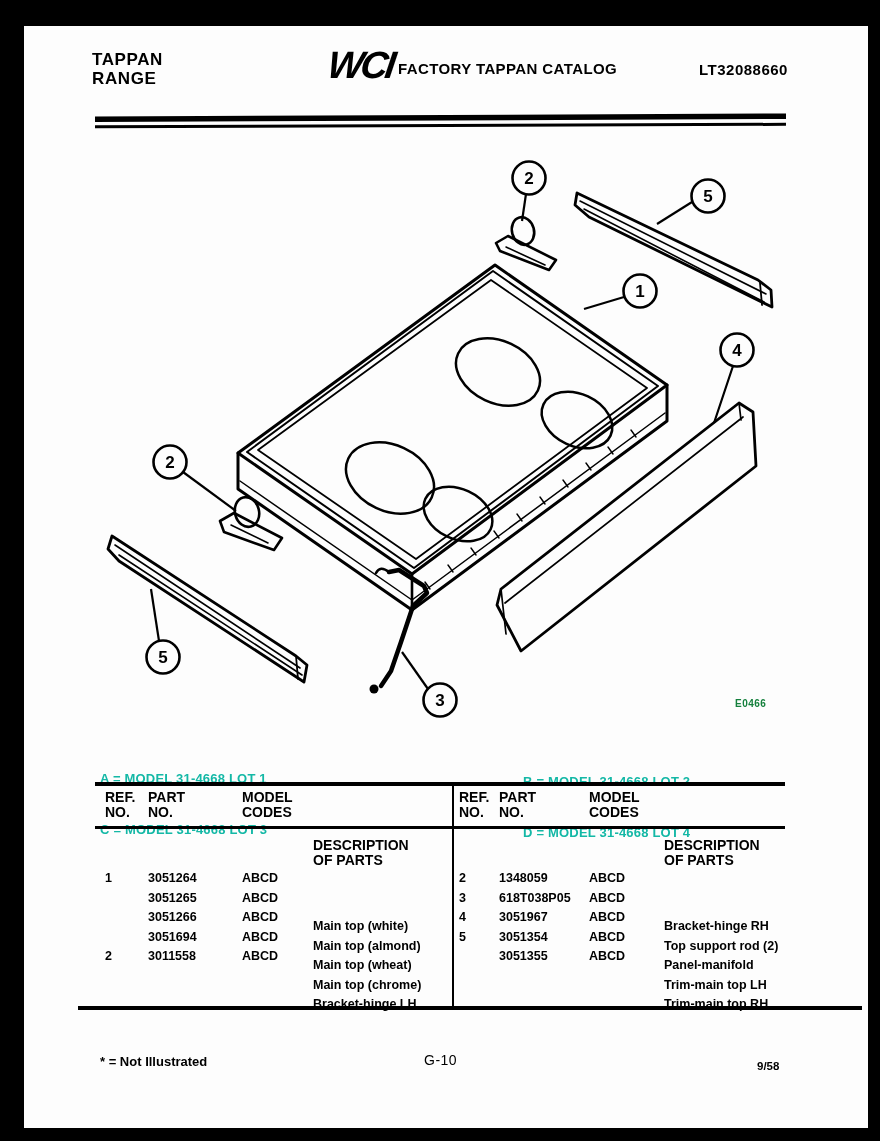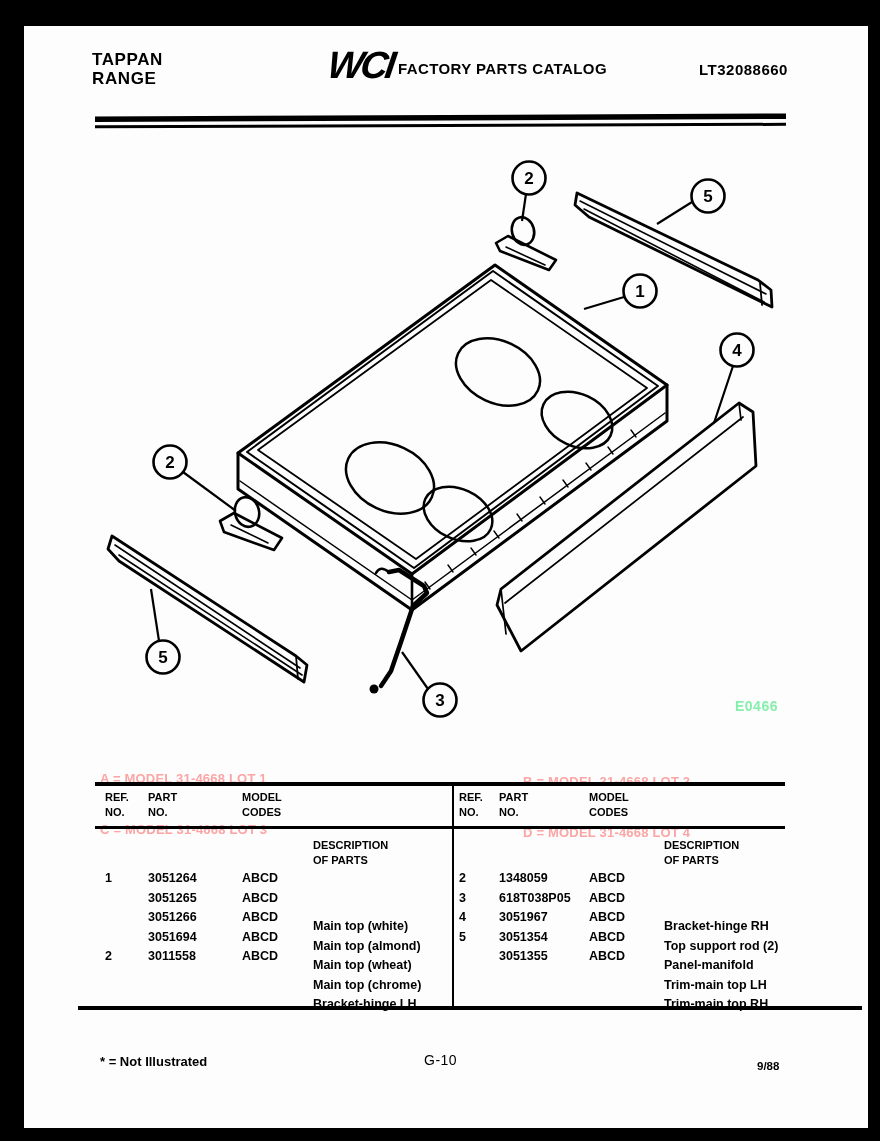--- a/index.html
+++ b/index.html
@@ -33,41 +33,41 @@
     font-size:15px;font-weight:bold;letter-spacing:.4px;color:#000;
   }
   .doc-number{
     left:699px;top:61px;
     font-size:15px;font-weight:bold;letter-spacing:.5px;color:#000;
   }
   
   svg.diagram{left:0;top:0;pointer-events:none;}
   .figure-code{
     left:735px;top:698px;
-    font-size:14px;font-weight:bold;letter-spacing:.5px;color:#86efac;
+    font-size:10px;font-weight:bold;letter-spacing:.5px;color:#15803d;
   }
   .callout-num{
     font-size:17px;font-weight:bold;
     font-family:"Liberation Sans", sans-serif;
   }
   
   .models{
     font-size:13px;font-weight:bold;line-height:17px;
-    letter-spacing:.2px;color:#fca5a5;white-space:pre;
+    letter-spacing:.2px;color:#14b8a6;white-space:pre;
   }
   .models-left{left:100px;top:736px;}
   .models-right{left:523px;top:739px;}
   
   .t-border{background:#000;}
   .t-top{left:95px;top:782px;width:690px;height:4px;}
   .t-underline{left:95px;top:826px;width:690px;height:3px;}
   .t-vdiv{left:452px;top:782px;width:2px;height:228px;}
   .t-bottom{left:78px;top:1006px;width:784px;height:4px;}
   .thead,.prow{display:flex;color:#000;font-weight:bold;}
-  .thead{font-size:11px;line-height:15px;}
+  .thead{font-size:14px;line-height:15px;}
   .head-left{left:105px;top:790px;width:345px;}
   .head-right{left:459px;top:790px;width:322px;}
   .rows-left{left:105px;top:871px;width:345px;}
   .rows-right{left:459px;top:871px;width:322px;}
   .rows-left .prow,.rows-right .prow{font-size:12.5px;height:19.5px;align-items:flex-start;}
   .head-left .c-ref,.rows-left .c-ref{width:43px;flex:none;}
   .head-left .c-part,.rows-left .c-part{width:94px;flex:none;}
   .head-left .c-codes,.rows-left .c-codes{width:71px;flex:none;}
   .head-right .c-ref,.rows-right .c-ref{width:40px;flex:none;}
   .head-right .c-part,.rows-right .c-part{width:90px;flex:none;}
@@ -81,21 +81,21 @@
 </head>
 <body>
 
 <div class="abs page"></div>
 
 <div class="abs brand">
   <div>TAPPAN</div>
   <div>RANGE</div>
 </div>
 <div class="abs wci-logo">WCI</div>
-<div class="abs catalog-title">FACTORY PARTS CATALOG</div>
+<div class="abs catalog-title">FACTORY TAPPAN CATALOG</div>
 <div class="abs doc-number">LT32088660</div>
 
 <svg class="abs diagram" width="880" height="1141" viewBox="0 0 880 1141">
 
   <g fill="#000">
     <rect x="95" y="115" width="691" height="5.5" transform="rotate(-0.25 440 118)"></rect>
     <rect x="95" y="124" width="691" height="3" transform="rotate(-0.2 440 126)"></rect>
   </g>
 
   <g fill="none" stroke="#000" stroke-linejoin="round" stroke-linecap="round">
@@ -292,13 +292,13 @@
     <div class="prow">
       <span class="c-ref"></span>
       <span class="c-part">3051355</span>
       <span class="c-codes">ABCD</span>
       <span class="c-desc">Trim-main top RH</span>
     </div>
   </div>
 
 <div class="abs foot-note">* = Not Illustrated</div>
 <div class="abs foot-page">G-10</div>
-<div class="abs foot-date">9/88</div>
+<div class="abs foot-date">9/58</div>
 
 </body></html>

